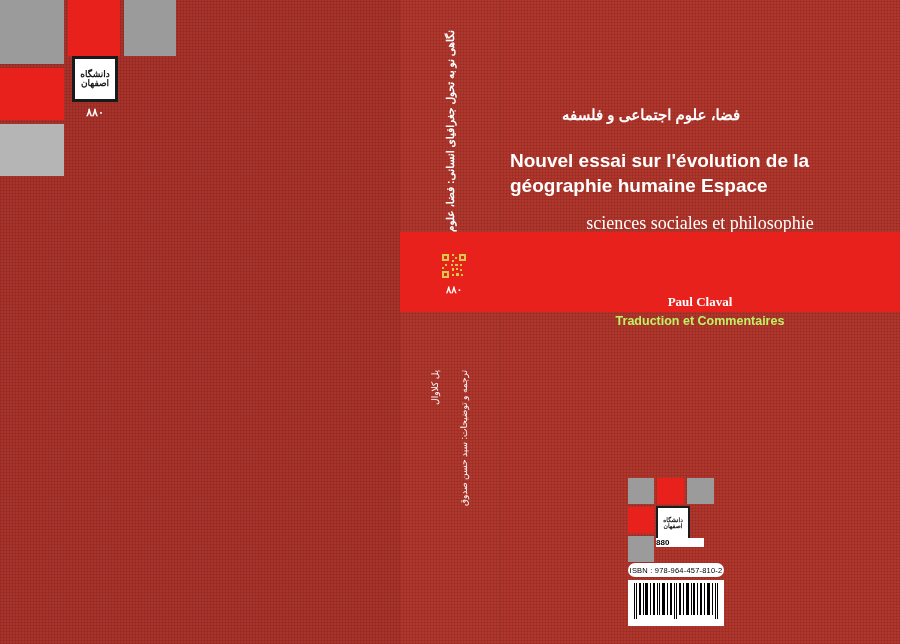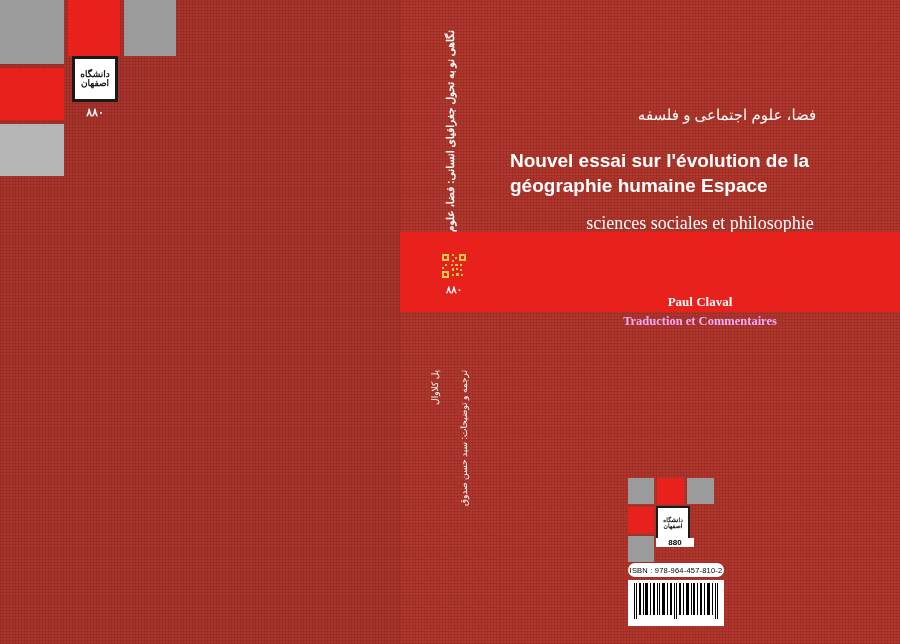--- a/index.html
+++ b/index.html
@@ -113,25 +113,25 @@
     font-size: 21px;
     font-weight: bold;
     line-height: 1.5;
     letter-spacing: 0px;
   }
   .back-subtitle {
     position: absolute;
     right: 8px;
     top: 104px;
     width: 330px;
-    text-align: center;
+    text-align: left;
     direction: rtl;
     color: #ffffff;
     font-size: 15px;
-    font-weight: normal;
+    font-weight: bold;
     line-height: 1.5;
   }
   .back-authors {
     position: absolute;
     right: 176px;
     top: 228px;
     width: 160px;
     text-align: center;
     direction: rtl;
     color: #ffffff;
@@ -244,22 +244,22 @@
     font-family: "Liberation Serif", serif;
     font-size: 13px;
     font-weight: bold;
   }
   .front-translator {
     position: absolute;
     left: 510px;
     top: 313px;
     width: 380px;
     text-align: center;
-    color: #f0abfc;
-    font-family: Liberation Serif, serif;
+    color: #bef264;
+    font-family: Liberation Sans, sans-serif;
     font-size: 12.5px;
     font-weight: bold;
     line-height: 1.35;
   }
   .front-translator .name {
     font-size: 10.5px;
     font-weight: normal;
   }
 
   
@@ -286,22 +286,22 @@
     color: #1a1a1a;
     font-weight: bold;
     line-height: 1;
     overflow: hidden;
     text-align: center;
   }
   .bottom-number {
     position: absolute;
     left: 656px;
     top: 538px;
-    width: 38px;
-    text-align: center;
+    width: 48px;
+    text-align: left;
     background: #ffffff;
     color: #000000;
     font-size: 8px;
     font-weight: bold;
   }
   .isbn-bar {
     position: absolute;
     left: 628px;
     top: 563px;
     width: 96px;

